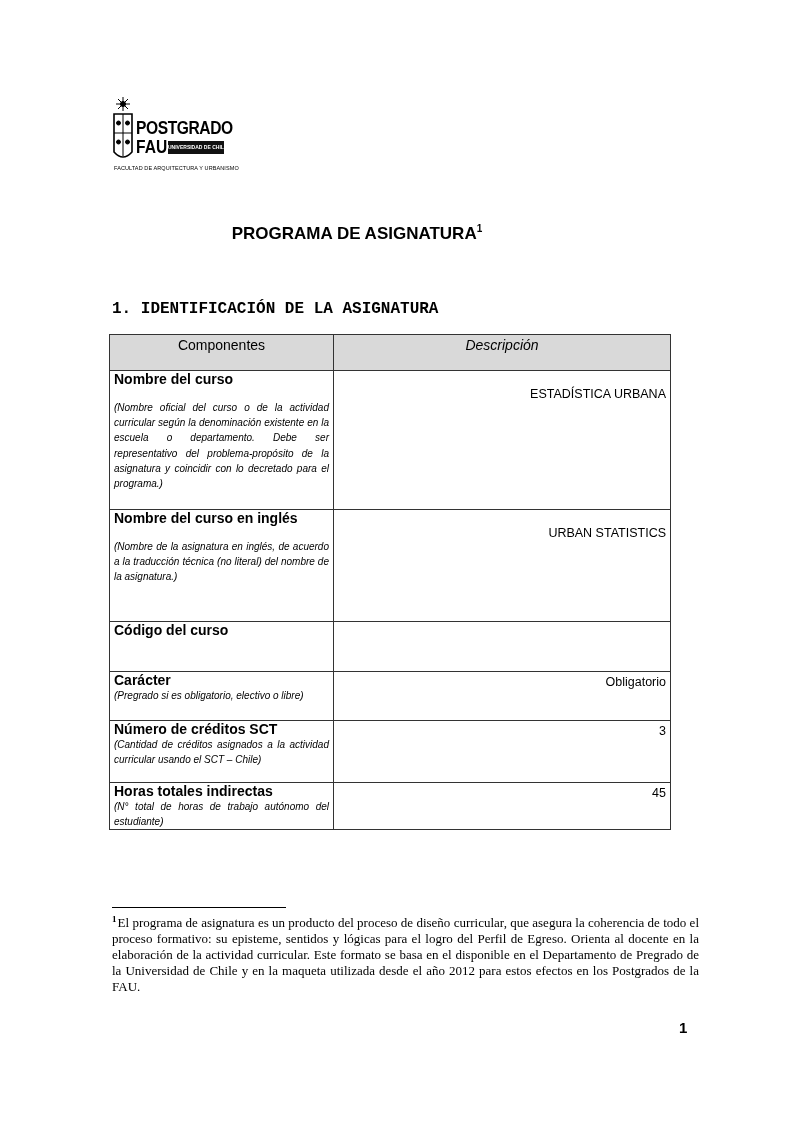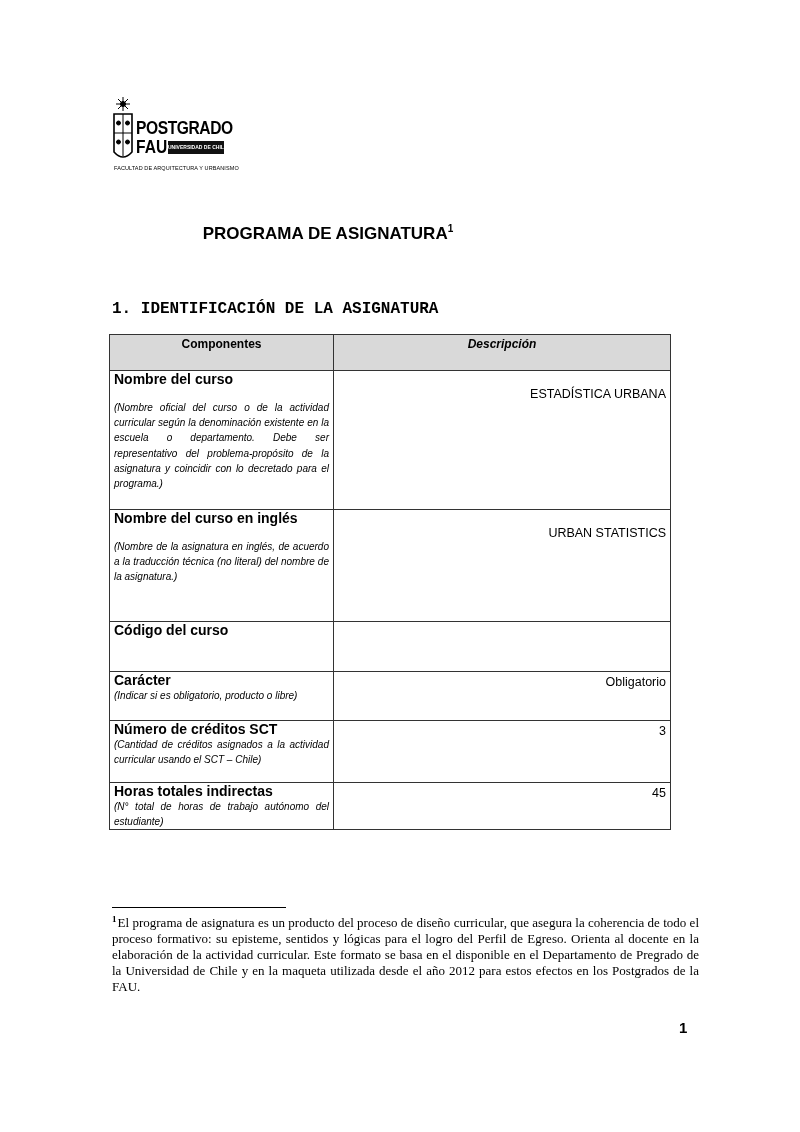--- a/index.html
+++ b/index.html
@@ -4,27 +4,27 @@
 <style>
   html, body { margin: 0; padding: 0; background: #ffffff; }
   body { width: 800px; height: 1132px; position: relative; overflow: hidden; font-family: "Liberation Sans", sans-serif; color: #000; }
   .logo { position: absolute; left: 112px; top: 96px; width: 120px; height: 80px; }
   .logo-crest { position: absolute; left: 0; top: 0; width: 22px; height: 72px; }
   .logo-text1 { position: absolute; left: 24px; top: 22px; font-weight: bold; font-size: 19px; letter-spacing: -0.5px; line-height: 19px; font-family: "Liberation Sans", sans-serif; transform: scaleX(0.82); transform-origin: left top; }
   .logo-text2 { position: absolute; left: 24px; top: 41px; font-weight: bold; font-size: 19px; line-height: 19px; transform: scaleX(0.82); transform-origin: left top; }
   .logo-band { position: absolute; left: 56px; top: 45px; width: 56px; height: 13px; background: #111; color: #fff; font-size: 5px; font-weight: bold; line-height: 13px; text-align: center; letter-spacing: 0; white-space: nowrap; overflow: hidden; }
   .logo-sub { position: absolute; left: 2px; top: 69px; font-size: 5.5px; white-space: nowrap; letter-spacing: 0.1px; }
 
-  .title { position: absolute; left: 0; width: 656px; top: 224px; text-align: center; font-weight: bold; font-size: 17px; }
+  .title { position: absolute; left: 0; width: 656px; top: 224px; text-align: center; font-weight: bold; font-size: 17px; padding-left: 29px; }
   .title sup { font-size: 10px; vertical-align: super; line-height: 0; }
   .section { position: absolute; left: 112px; top: 300px; font-weight: bold; font-size: 16px; font-family: Liberation Mono, monospace; }
 
   table.ident { position: absolute; left: 109px; top: 334px; width: 561px; border-collapse: collapse; table-layout: fixed; }
   table.ident td, table.ident th { border: 1.3px solid #333; vertical-align: top; padding: 0 4px; }
-  table.ident th { background: #d9d9d9; font-size: 12px; font-weight: bold; height: 33px; padding-top: 2px; text-align: center; }
+  table.ident th { background: #d9d9d9; font-size: 14px; font-weight: normal; height: 33px; padding-top: 2px; text-align: center; }
   table.ident th.desc { font-style: italic; }
   .label { font-weight: bold; font-size: 14px; line-height: 16px; }
   .hint { font-style: italic; font-size: 10px; line-height: 15.2px; text-align: justify; }
   .gap { margin-top: 13px; }
   .val { text-align: right; font-size: 12.5px; }
   .val.big { padding-top: 16px; }
   .val.small { padding-top: 3px; }
 
   .fn-rule { position: absolute; left: 112px; top: 907px; width: 174px; height: 1px; background: #000; }
   .footnote { position: absolute; left: 112px; top: 915px; width: 587px; font-family: "Liberation Serif", serif; font-size: 13px; line-height: 16px; text-align: justify; }
@@ -95,21 +95,21 @@
     <td>
       <div class="label">Código del curso</div>
     </td>
     <td>
           <div class="val small"></div>
         </td>
   </tr>
   <tr style="height:49px">
     <td>
       <div class="label">Carácter</div>
-      <div class="hint">(Indicar si es obligatorio, producto o libre)</div>
+      <div class="hint">(Pregrado si es obligatorio, electivo o libre)</div>
     </td>
     <td>
           <div class="val small">Obligatorio</div>
         </td>
   </tr>
   <tr style="height:62px">
     <td>
       <div class="label">Número de créditos SCT</div>
       <div class="hint">(Cantidad de créditos asignados a la actividad curricular usando el SCT – Chile)</div>
     </td>

